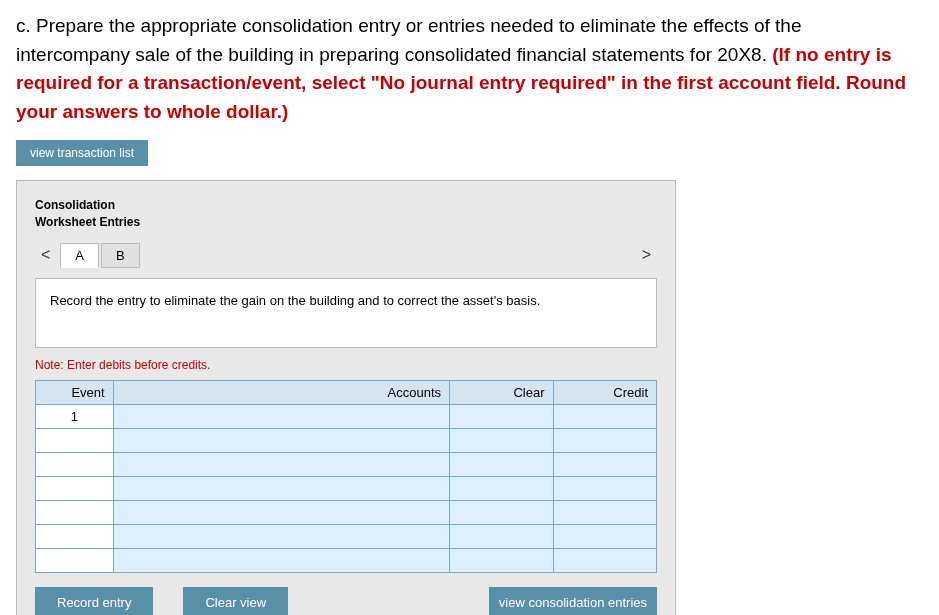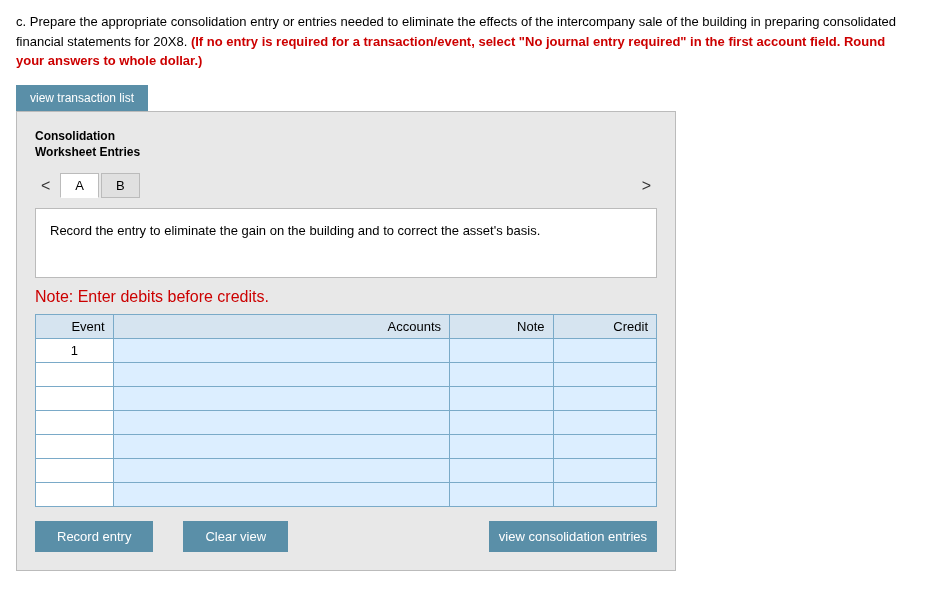--- a/index.html
+++ b/index.html
@@ -6,36 +6,37 @@
     body {
       font-family: Arial, sans-serif;
       font-size: 13px;
       background: #fff;
       color: #000;
       width: 939px;
       min-height: 615px;
       padding: 12px 16px;
     }
     .instructions {
-      font-size: 13px;
+      font-size: 19px;
       line-height: 1.5;
       margin-bottom: 14px;
       max-width: 900px;
     }
     .instructions .bold-red {
       color: #c00;
       font-weight: bold;
     }
     .view-transaction-btn {
       background: #5a8fa8;
       color: #fff;
       border: none;
       padding: 6px 14px;
       font-size: 12px;
       cursor: pointer;
+      margin-bottom: 14px;
       display: inline-block;
     }
     .worksheet-container {
       border: 1px solid #bbb;
       background: #e8e8e8;
       padding: 16px 18px 18px 18px;
       max-width: 660px;
     }
     .worksheet-title {
       font-size: 12px;
@@ -80,21 +81,21 @@
       background: #fff;
       border: 1px solid #bbb;
       padding: 12px 14px;
       margin-bottom: 10px;
       min-height: 70px;
       font-size: 13px;
       line-height: 1.5;
     }
     .note-text {
       color: #c00;
-      font-size: 16px;
+      font-size: 12px;
       margin-bottom: 8px;
     }
     .entry-table {
       width: 100%;
       border-collapse: collapse;
       background: #fff;
       margin-bottom: 14px;
     }
     .entry-table th {
       background: #d6e4f0;
@@ -201,21 +202,21 @@
     <span>Record the entry to eliminate the gain on the building and to correct the asset's basis.</span>
   </div>
 
   <div class="note-text">Note: Enter debits before credits.</div>
 
   <table class="entry-table">
     <thead>
       <tr>
         <th>Event</th>
         <th>Accounts</th>
-        <th>Note</th>
+        <th>Clear</th>
         <th>Credit</th>
       </tr>
     </thead>
     <tbody id="entry-tbody">
     <tr>
           <td class="event-cell">1</td>
           <td class="account-cell"><input type="text" style=""></td>
           <td class="debit-cell"><input type="text" style=""></td>
           <td class="credit-cell"><input type="text" style=""></td>
         </tr>

